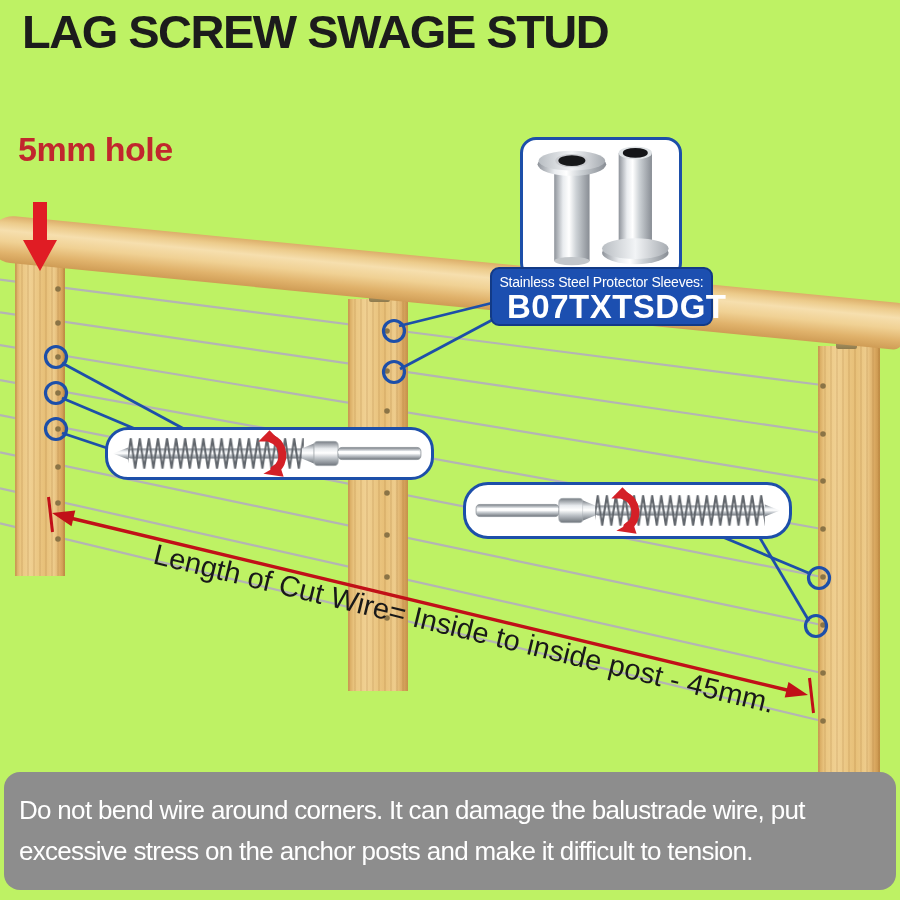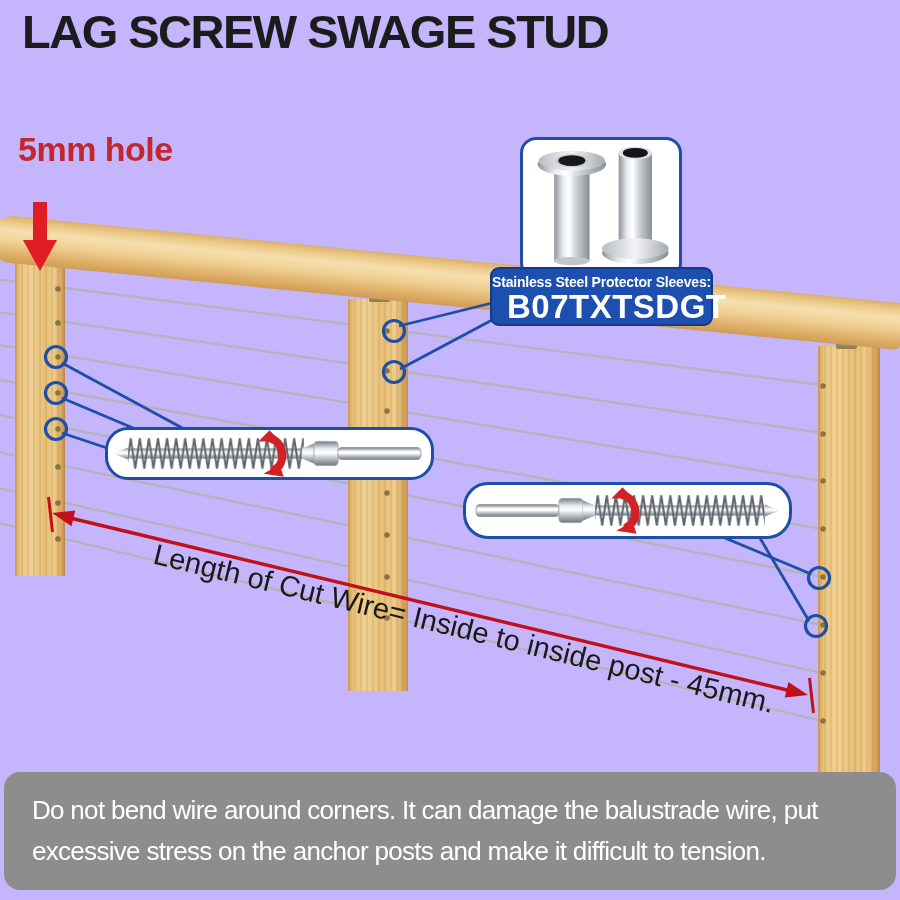--- a/index.html
+++ b/index.html
@@ -1,16 +1,16 @@
 <!DOCTYPE html>
 <html><head>
 <meta charset="utf-8">
 <style>
   html,body{margin:0;padding:0;background:#fff;}
-  #stage{position:relative;width:900px;height:900px;background:#c4b5fd;overflow:hidden;
+  #stage{position:relative;width:900px;height:900px;background:#bef264;overflow:hidden;
          font-family:"Liberation Sans",sans-serif;}
   .abs{position:absolute;}
 
   
   #title{left:22px;top:4px;font-size:47px;font-weight:700;letter-spacing:-1.5px;color:#1c1c1c;white-space:nowrap;}
   #subtitle{left:22px;top:60px;font-size:27px;font-weight:400;letter-spacing:-0.3px;color:#171717;white-space:nowrap;}
 
   
   #drill-note{left:18px;top:132px;color:#c1272d;font-weight:700;font-size:34px;line-height:35px;letter-spacing:-0.5px;z-index:7;}
 
@@ -36,31 +36,31 @@
 
   
   .callout{background:#fff;border:3px solid #1d4fa9;z-index:6;}
   #sleeve-box{left:520px;top:137px;width:156px;height:136px;border-radius:16px;}
   #screw-box-left{left:105px;top:427px;width:323px;height:47px;border-radius:23px;}
   #screw-box-right{left:463px;top:482px;width:323px;height:51px;border-radius:25px;}
   .callout svg{display:block;width:100%;height:100%;}
 
   #b07-box{left:490px;top:267px;width:223px;height:59px;background:#1c4fb0;border:2px solid #123a86;
            border-radius:9px;z-index:6;color:#fff;text-align:center;box-sizing:border-box;}
-  #b07-label{font-size:14px;letter-spacing:-0.2px;margin-top:5px;font-weight:bold;}
+  #b07-label{font-size:14px;letter-spacing:-0.2px;margin-top:5px;}
   #b07-code{font-size:33px;font-weight:600;letter-spacing:0.5px;line-height:34px;margin-left:15px;}
 
   
   #dim-text{left:158px;top:538px;font-size:29px;color:#191919;white-space:nowrap;
             transform:rotate(13.6deg);transform-origin:0 0;z-index:6;}
 
   
   #warning-box{left:4px;top:772px;width:892px;height:118px;background:#8d8d8d;border-radius:16px;
                z-index:9;color:#ffffff;font-size:26px;letter-spacing:-0.7px;line-height:41px;
-               padding:18px 0 0 28px;box-sizing:border-box;}
+               padding:18px 0 0 15px;box-sizing:border-box;}
 </style>
 </head>
 <body>
 
 <div id="stage">
 
   <div id="title" class="abs">LAG SCREW SWAGE STUD</div>
 
   <div id="drill-note" class="abs">
     <div>5mm hole</div>

